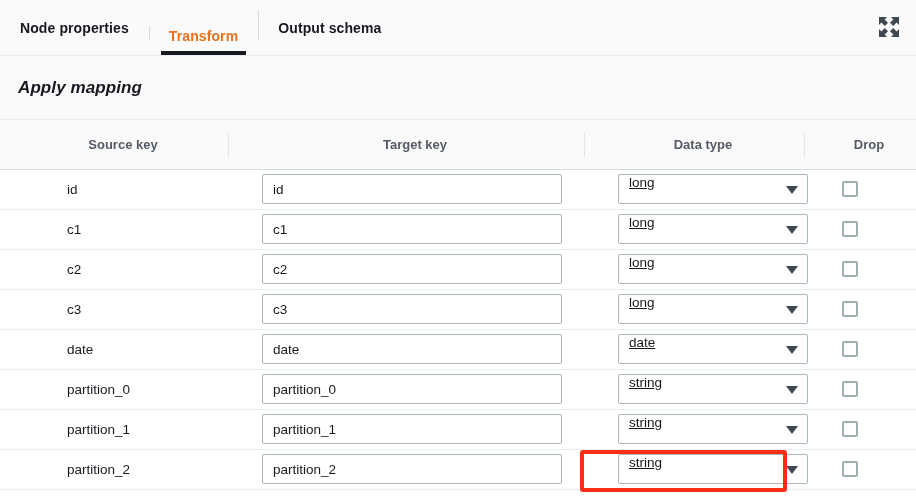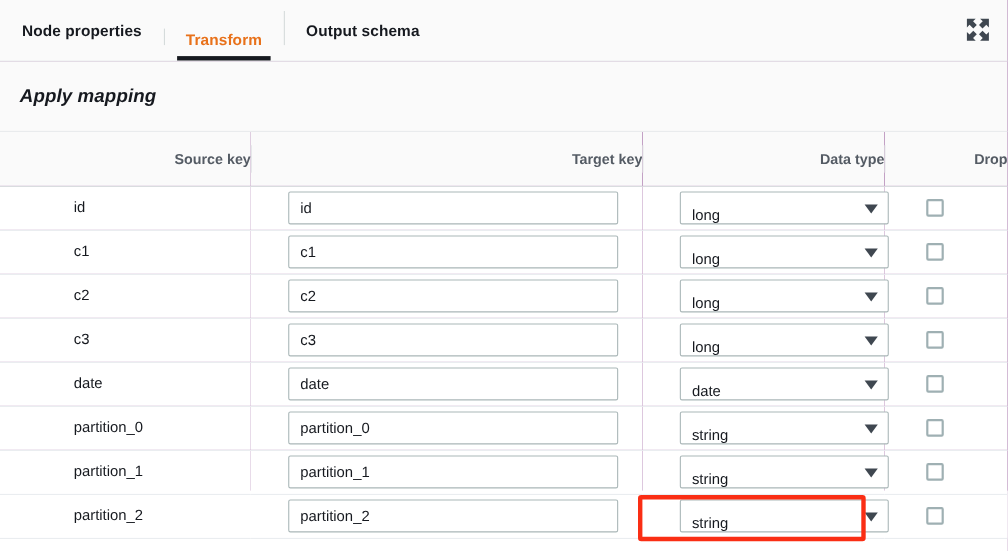--- a/index.html
+++ b/index.html
@@ -9,21 +9,21 @@
     overflow: hidden;
     background: #ffffff;
     font-family: "Liberation Sans", sans-serif;
     -webkit-font-smoothing: antialiased;
   }
 
   #app {
     position: relative;
     width: 916px;
     height: 446px;
-    background: #701a75;
+    background: #0f766e;
   }
 
   
   .tabbar {
     position: relative;
     height: 56px;
     background: #fafafa;
     border-bottom: 1px solid #e9ebed;
     display: flex;
     align-items: stretch;
@@ -103,21 +103,21 @@
   .tbl colgroup .c-tgt   { width: 356px; }
   .tbl colgroup .c-type  { width: 220px; }
   .tbl colgroup .c-drop  { width: 112px; }
 
   .tbl thead th {
     height: 49px;
     background: #fafafa;
     font-size: 13px;
     font-weight: bold;
     color: #545b64;
-    text-align: right;
+    text-align: center;
     padding: 0 0 0 18px;
     border-bottom: 1px solid #d9dcdf;
     position: relative;
     vertical-align: middle;
   }
   .tbl thead th + th::before {
     content: "";
     position: absolute;
     left: 0;
     top: 12px;
@@ -161,24 +161,25 @@
   }
   .sel {
     width: 190px;
     height: 30px;
     border: 1px solid #aab7b8;
     border-radius: 2px;
     background: #ffffff;
     font-size: 13.5px;
     color: #16191f;
     display: flex;
-    align-items: flex-end;
+    align-items: flex-start;
     padding: 0 10px;
     cursor: pointer;
     user-select: none;
+    text-decoration: underline;
   }
   .caret {
     position: absolute;
     right: 10px;
     top: 12px;
     width: 0; height: 0;
     border-left: 6px solid transparent;
     border-right: 6px solid transparent;
     border-top: 8px solid #3f4750;
     pointer-events: none;

